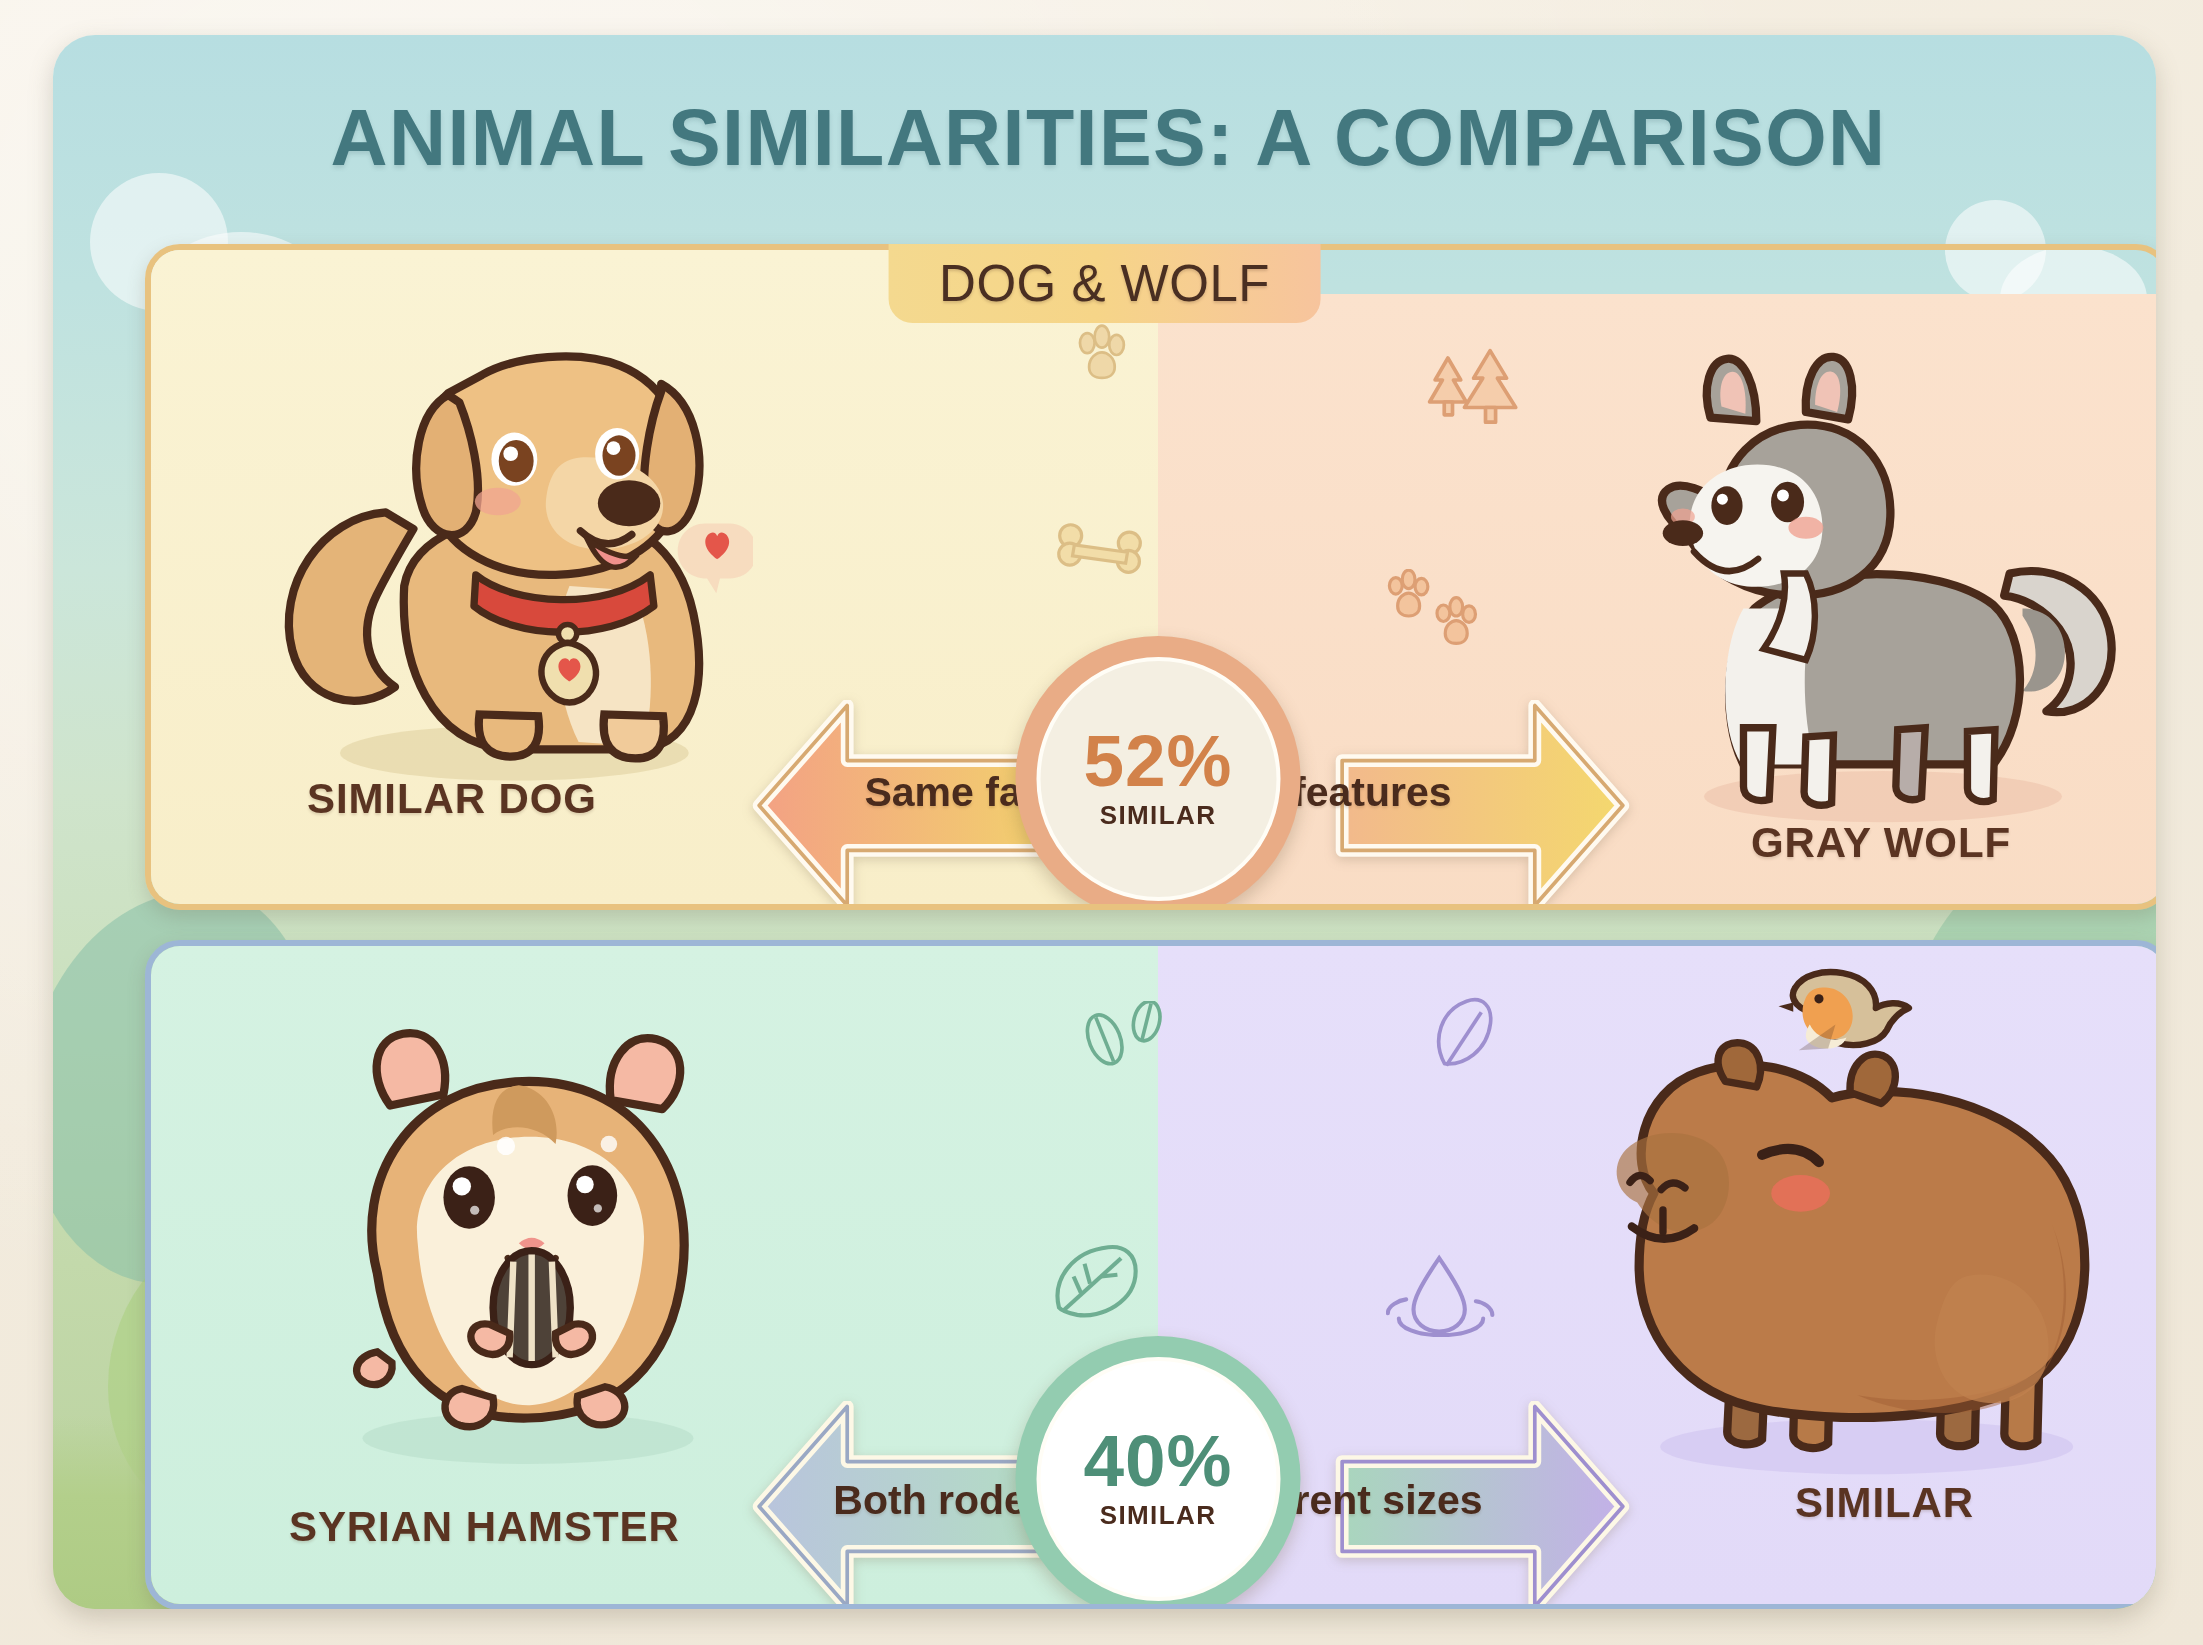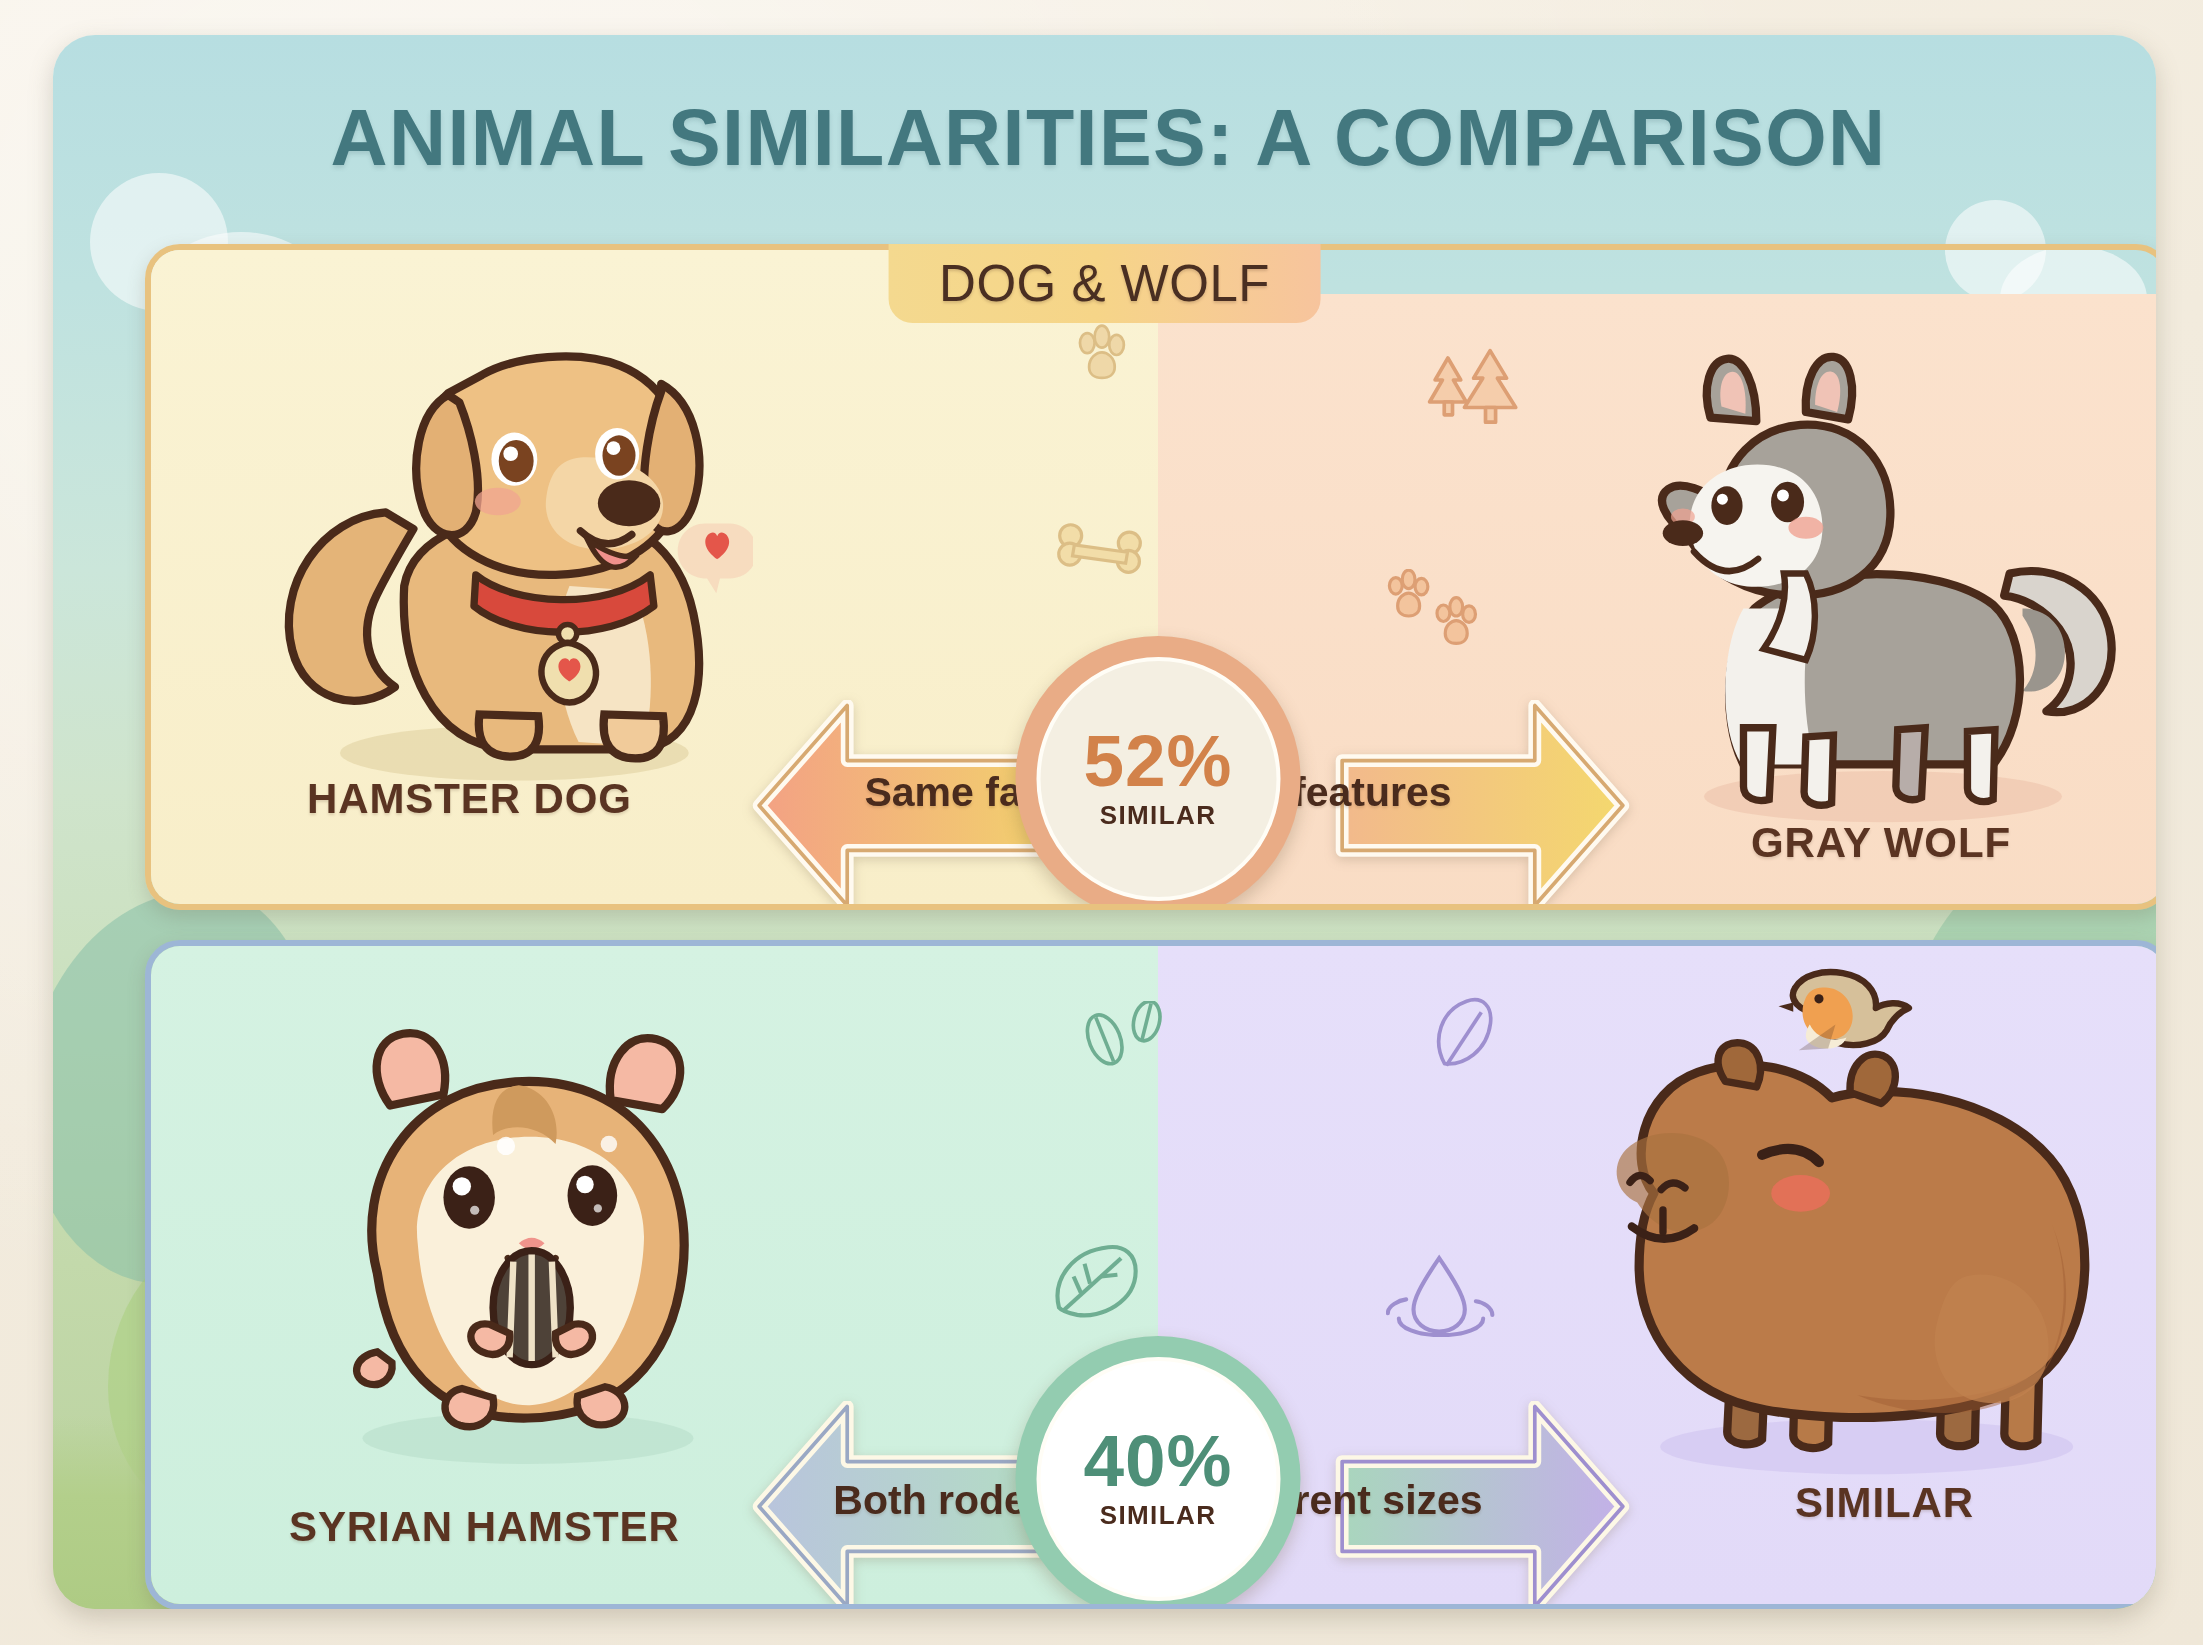--- a/index.html
+++ b/index.html
@@ -227,21 +227,21 @@
         <path d="M348 418 c0-9 9-12 12-6 3-6 12-3 12 6 0 9-12 16-12 16s-12-7-12-16z" fill="#e4564a"></path>
 
         <path d="M262 470 C258 500 270 516 296 516 C320 516 330 500 326 472 Z" fill="#e8b97d" stroke="#4a2a1a" stroke-width="9"></path>
         <path d="M398 470 C394 502 406 518 432 518 C456 518 466 502 462 472 Z" fill="#f1cb9a" stroke="#4a2a1a" stroke-width="9"></path>
 
         <path d="M508 262 C490 262 478 276 478 292 C478 310 492 322 510 322 L520 338 L524 322 L534 322
                  C552 322 564 310 564 292 C564 276 552 262 534 262 Z" fill="#f6d9bd" opacity=".9"></path>
         <path d="M508 282 c0-10 11-14 13-6 2-8 13-4 13 6 0 11-13 19-13 19s-13-8-13-19z" fill="#e4564a"></path>
       </svg>
 
-      <div class="animal-label" style="left:156px; top:525px;">HAMSTER DOG</div>
+      <div class="animal-label" style="left:156px; top:525px;">SIMILAR DOG</div>
     </div>
 
     <div class="half right">
 
       <svg class="deco" style="left:266px;top:53px;" width="101" height="88" viewBox="0 0 110 96">
         <g fill="#f5cdab" stroke="#dd9f74" stroke-width="4" stroke-linejoin="round">
           <path d="M26 12 L40 36 L32 36 L46 60 L6 60 L20 36 L12 36 Z"></path>
           <rect x="22" y="60" width="9" height="14"></rect>
           <path d="M72 4 L90 34 L80 34 L100 66 L44 66 L64 34 L54 34 Z"></path>
           <rect x="67" y="66" width="11" height="16"></rect>

